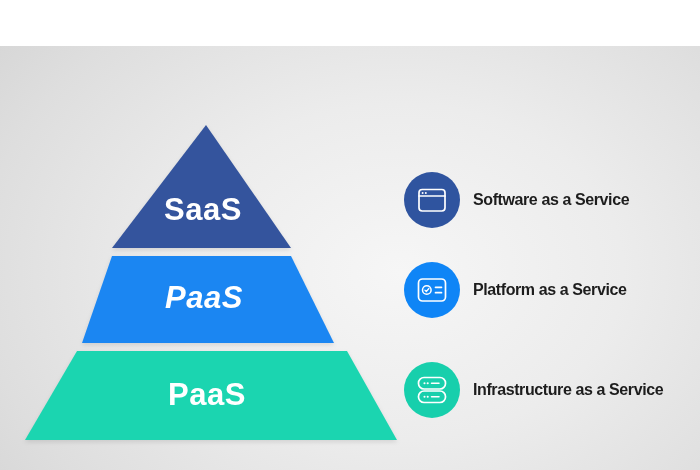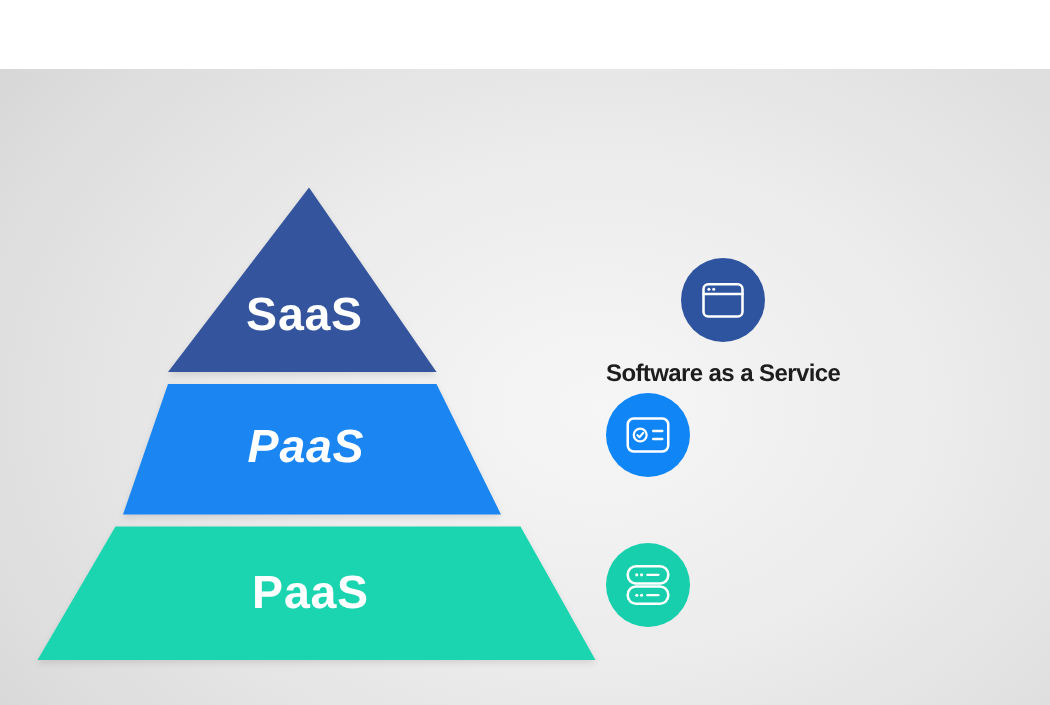--- a/index.html
+++ b/index.html
@@ -22,21 +22,20 @@
     letter-spacing:0.5px;
     user-select:none;
   }
   .legend-row{
     position:absolute;
     left:404px;
     height:56px;
     display:flex;
     align-items:center;
     gap:13px;
-    flex-direction:column;
   }
   .legend-icon{width:56px;height:56px;flex:0 0 56px;}
   .legend-label{
     color:#1d1d1d;
     font-size:16px;
     font-weight:700;
     letter-spacing:-0.4px;
     white-space:nowrap;
   }
 </style>
@@ -72,35 +71,37 @@
     <svg class="legend-icon" viewBox="0 0 56 56">
       <circle cx="28" cy="28" r="28" fill="#0F85F6"></circle>
       <g stroke="#ffffff" fill="none" stroke-width="1.7" stroke-linecap="round">
         <rect x="14.5" y="17" width="27" height="22" rx="4"></rect>
         <circle cx="22.8" cy="28" r="4.3" stroke-width="1.5"></circle>
         <line x1="31.5" y1="25.3" x2="37.5" y2="25.3"></line>
         <line x1="31.5" y1="30.7" x2="37.5" y2="30.7"></line>
       </g>
       <path d="M20.9 28.1 l1.4 1.4 l2.6 -3" stroke="#ffffff" fill="none" stroke-width="1.3" stroke-linecap="round" stroke-linejoin="round"></path>
     </svg>
+    <span class="legend-label">Platform as a Service</span>
   </div>
 
   <div class="legend-row" style="top:316px;">
     <svg class="legend-icon" viewBox="0 0 56 56">
       <circle cx="28" cy="28" r="28" fill="#17CFAC"></circle>
       <g stroke="#ffffff" fill="none" stroke-width="1.7">
         <rect x="14.5" y="15.5" width="27" height="11.5" rx="5.5"></rect>
         <rect x="14.5" y="29" width="27" height="11.5" rx="5.5"></rect>
       </g>
       <g fill="#ffffff">
         <circle cx="20.5" cy="21.2" r="1.05"></circle>
         <circle cx="23.7" cy="21.2" r="1.05"></circle>
         <circle cx="20.5" cy="34.8" r="1.05"></circle>
         <circle cx="23.7" cy="34.8" r="1.05"></circle>
       </g>
       <g stroke="#ffffff" stroke-width="1.5" stroke-linecap="round">
         <line x1="27.5" y1="21.2" x2="35" y2="21.2"></line>
         <line x1="27.5" y1="34.8" x2="35" y2="34.8"></line>
       </g>
     </svg>
+    <span class="legend-label">Infrastructure as a Service</span>
   </div>
 
 </div>
 
 </body></html>

